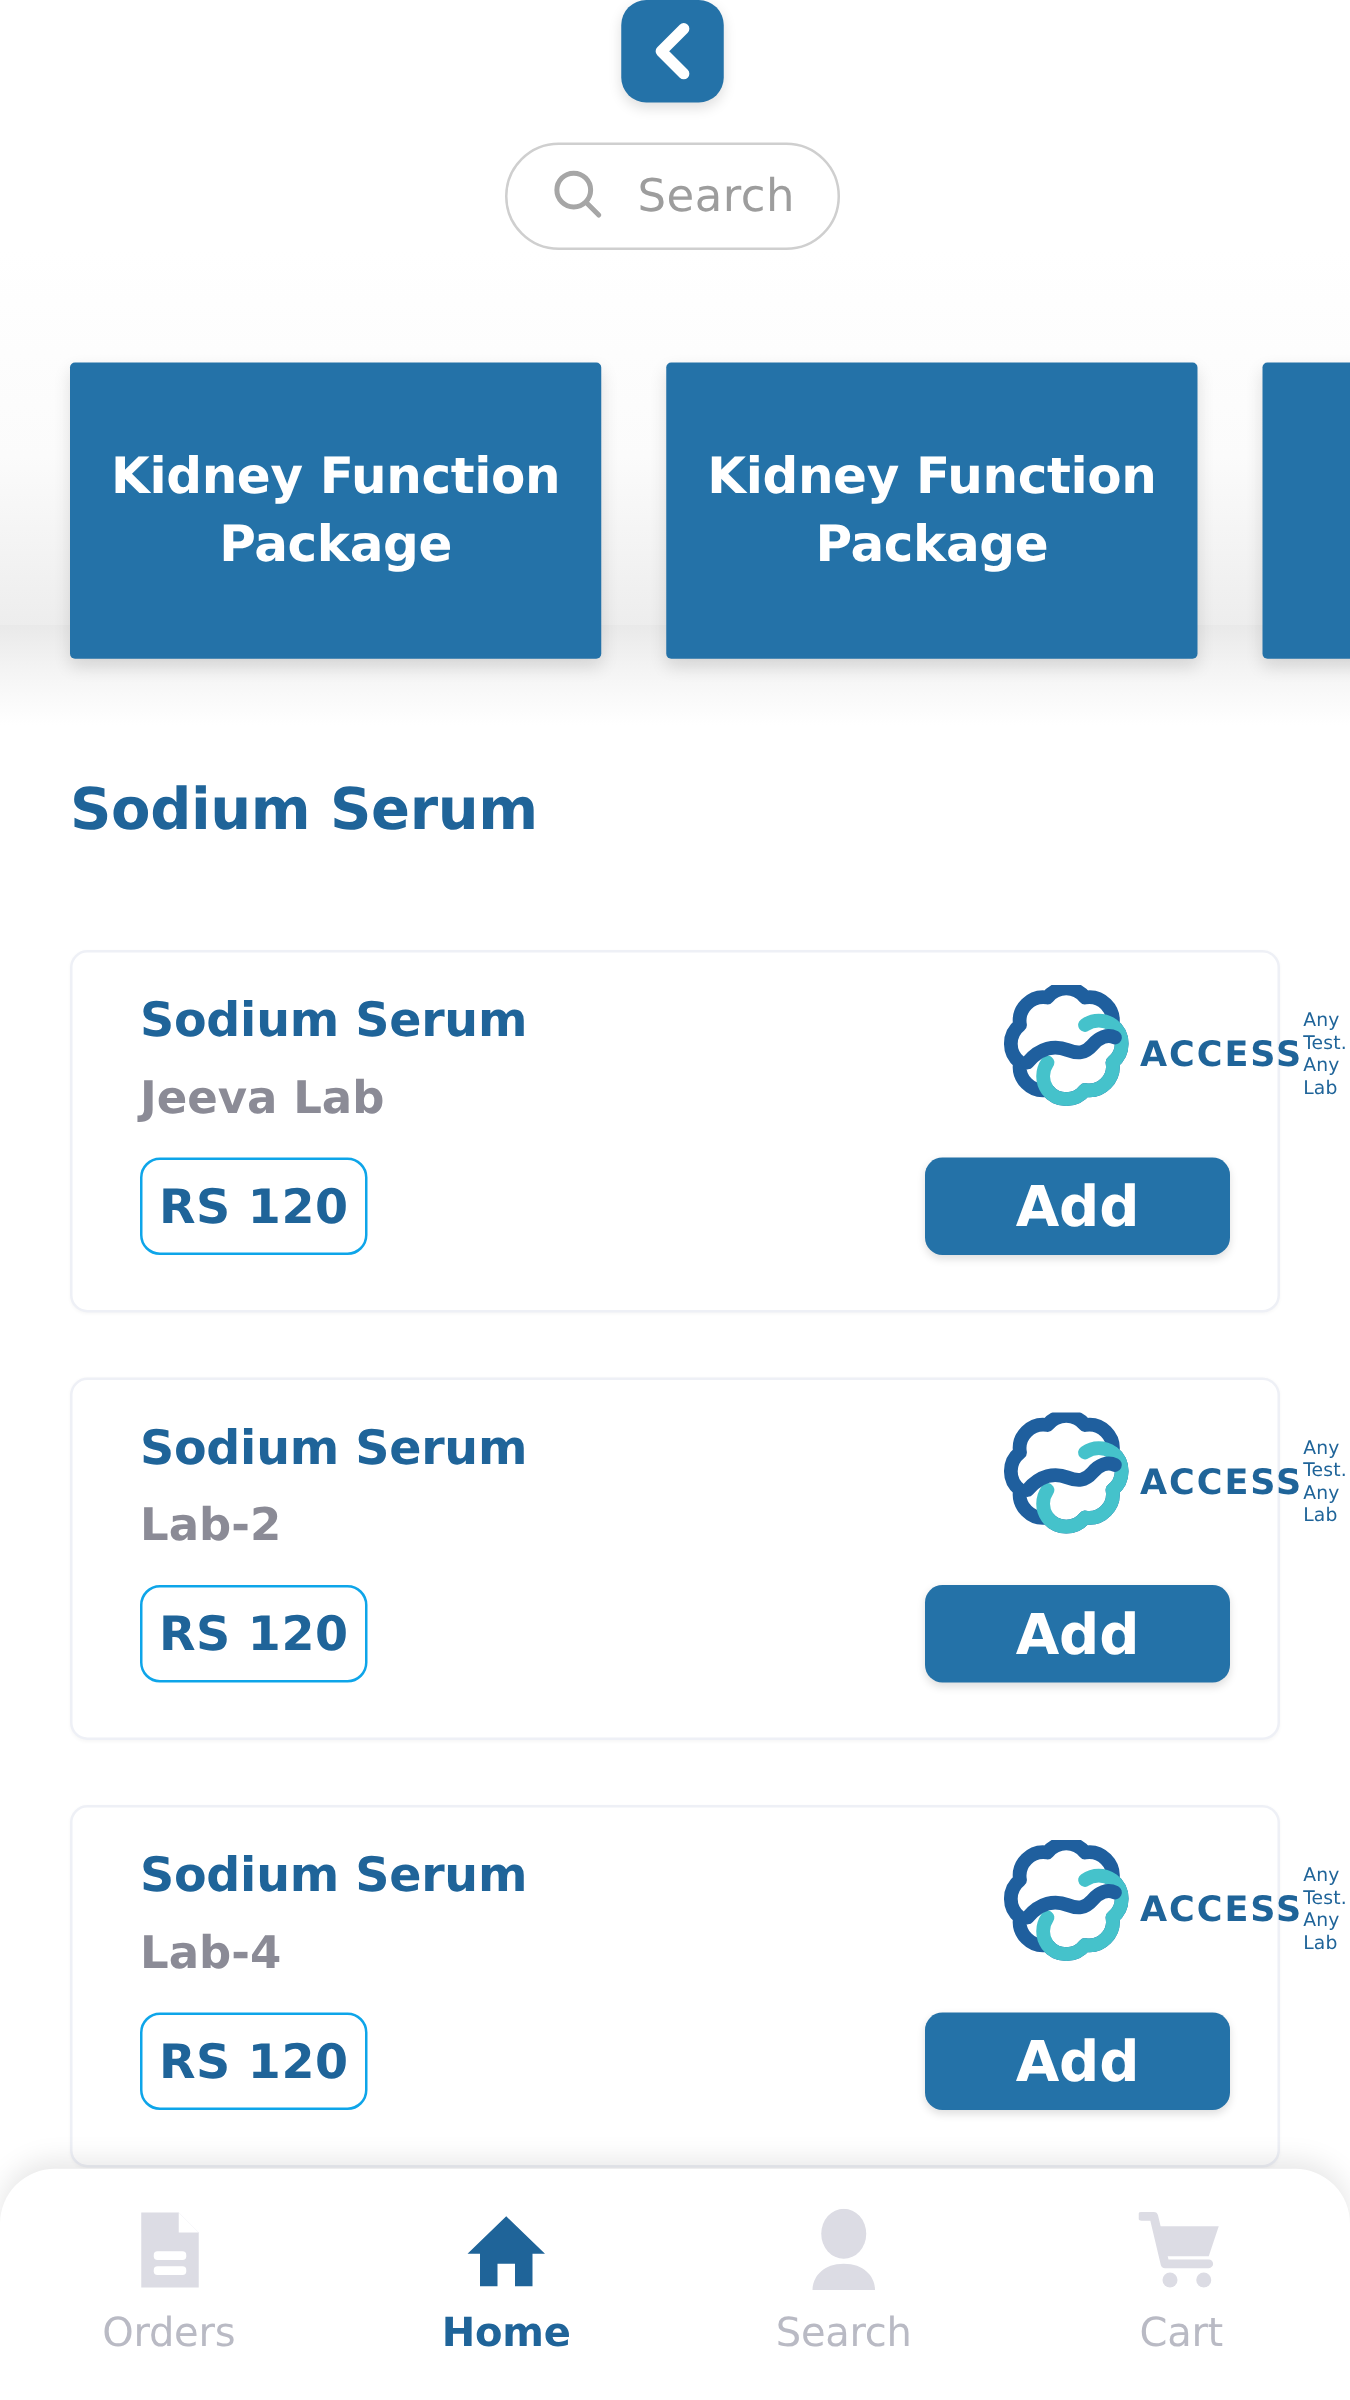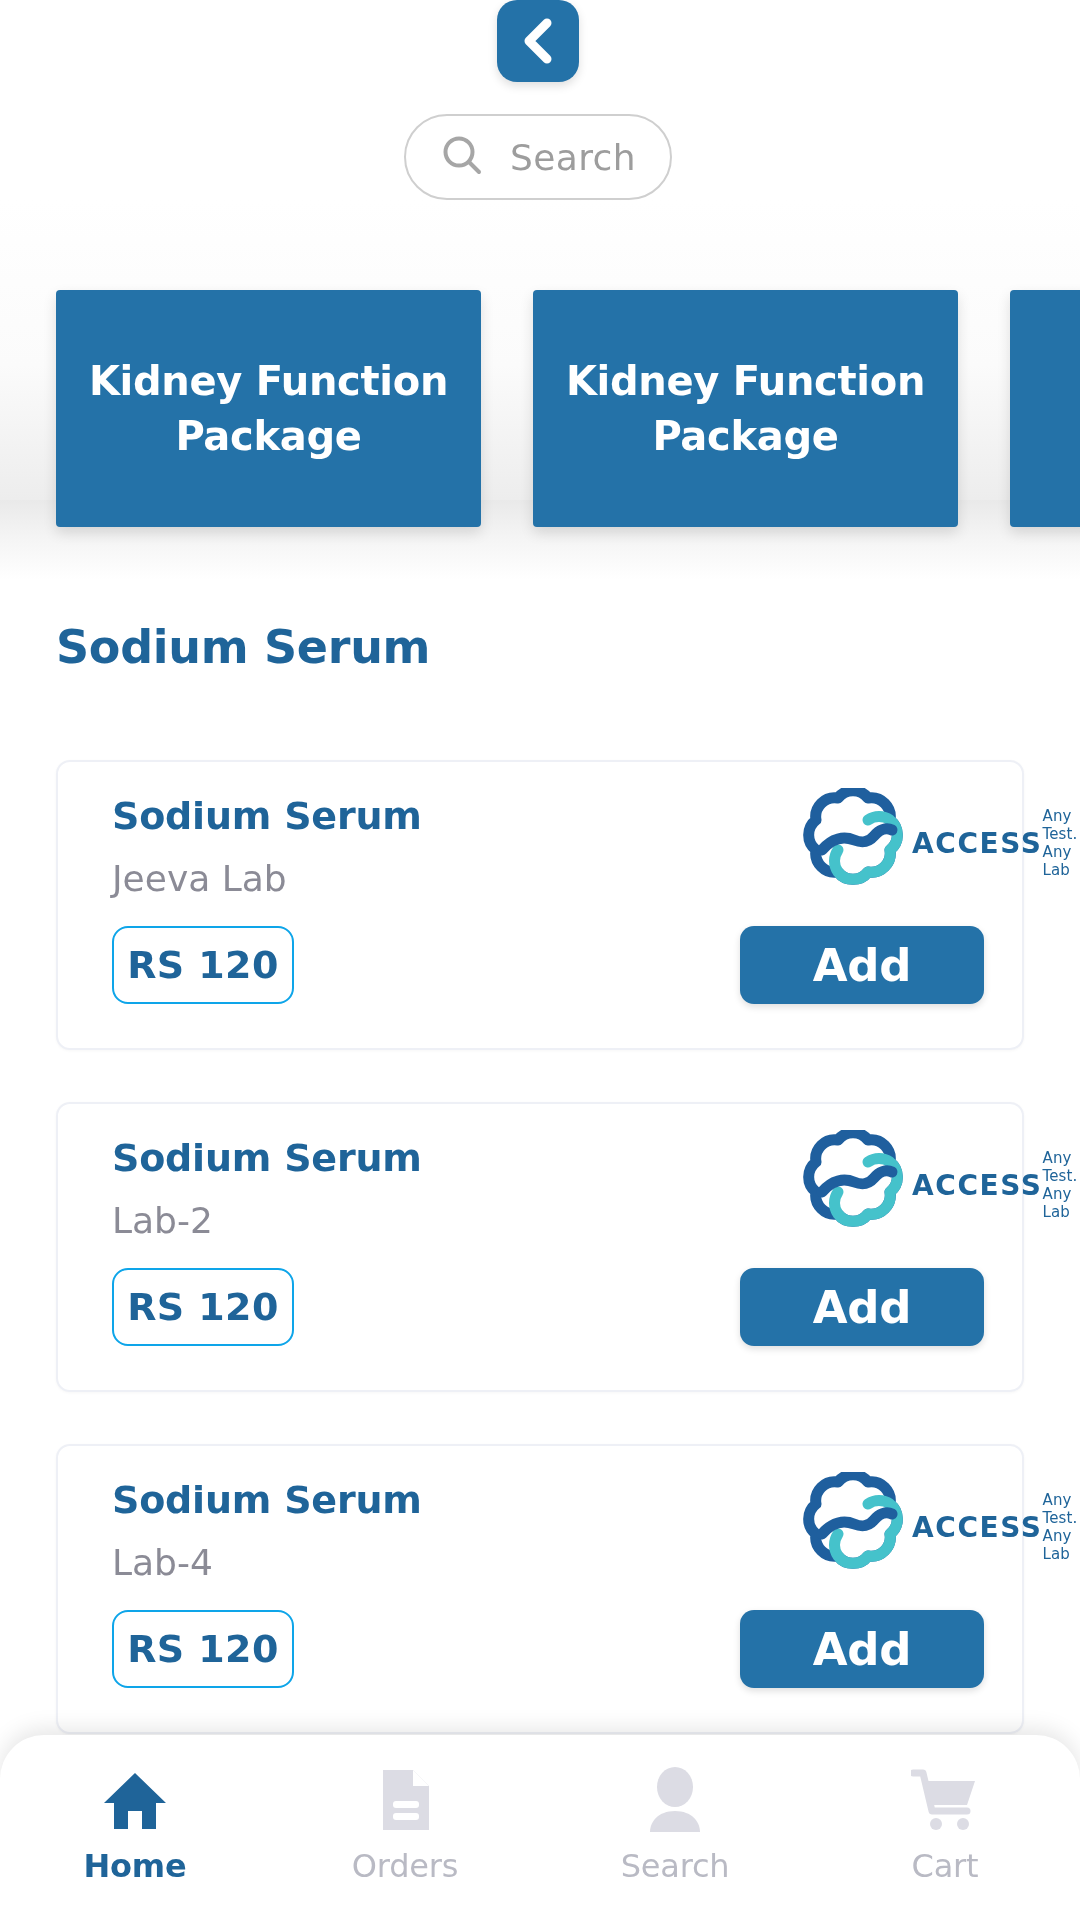--- a/index.html
+++ b/index.html
@@ -100,21 +100,21 @@
     padding:32px 38px 0 54px;
     box-shadow:0 1px 3px rgba(0,0,0,0.035);
   }
   .card-title {
     font-size:38px; font-weight:bold; color:#1F6499;
     letter-spacing:-0.2px;
     font-family:"DejaVu Sans", sans-serif;
   }
   .card-sub {
     margin-top:20px;
-    font-size:36px; color:#8b8b96; font-weight:400;
+    font-size:36px; color:#8b8b96; font-weight:700;
     font-family:"DejaVu Sans", sans-serif;
   }
   .card-actions {
     position:absolute; left:54px; right:38px; bottom:44px;
     display:flex; align-items:center; justify-content:space-between;
   }
   .price-pill {
     width:182px; height:78px;
     border:2px solid #0ea5e9; border-radius:16px;
     display:flex; align-items:center; justify-content:center;
@@ -293,41 +293,41 @@
         <div class="add-btn">
           <span>Add</span>
         </div>
       </div>
     </div>
 
   </div>
 
   <div class="bottom-nav">
 
-    <div class="nav-item active">
-      <span class="nav-ico">
-        <svg width="70" height="64" viewBox="0 0 70 64">
-          <path d="M35 4 L66 34 L56 34 L56 60 L42 60 L42 42 L28 42 L28 60 L14 60 L14 34 L4 34 Z" fill="#1F6499"></path>
-        </svg>
-      </span>
-      <span class="nav-label">Home</span>
-    </div>
-
     <div class="nav-item idle">
       <span class="nav-ico">
         <svg width="56" height="66" viewBox="0 0 56 66">
           <path d="M6 3 L36 3 L52 19 L52 63 L6 63 Z" fill="#dcdce4"></path>
           <path d="M36 3 L36 19 L52 19 Z" fill="#ffffff"></path>
           <rect x="16" y="34" width="26" height="7" rx="3" fill="#ffffff"></rect>
           <rect x="16" y="46" width="26" height="7" rx="3" fill="#ffffff"></rect>
         </svg>
       </span>
       <span class="nav-label">Orders</span>
     </div>
 
+    <div class="nav-item active">
+      <span class="nav-ico">
+        <svg width="70" height="64" viewBox="0 0 70 64">
+          <path d="M35 4 L66 34 L56 34 L56 60 L42 60 L42 42 L28 42 L28 60 L14 60 L14 34 L4 34 Z" fill="#1F6499"></path>
+        </svg>
+      </span>
+      <span class="nav-label">Home</span>
+    </div>
+
     <div class="nav-item idle">
       <span class="nav-ico">
         <svg width="64" height="66" viewBox="0 0 64 66">
           <ellipse cx="32" cy="20" rx="18" ry="20" fill="#dcdce4"></ellipse>
           <path d="M32 44 c-17 0 -25 11 -25 21 L57 65 c0 -10 -8 -21 -25 -21 z" fill="#dcdce4"></path>
         </svg>
       </span>
       <span class="nav-label">Search</span>
     </div>
 

